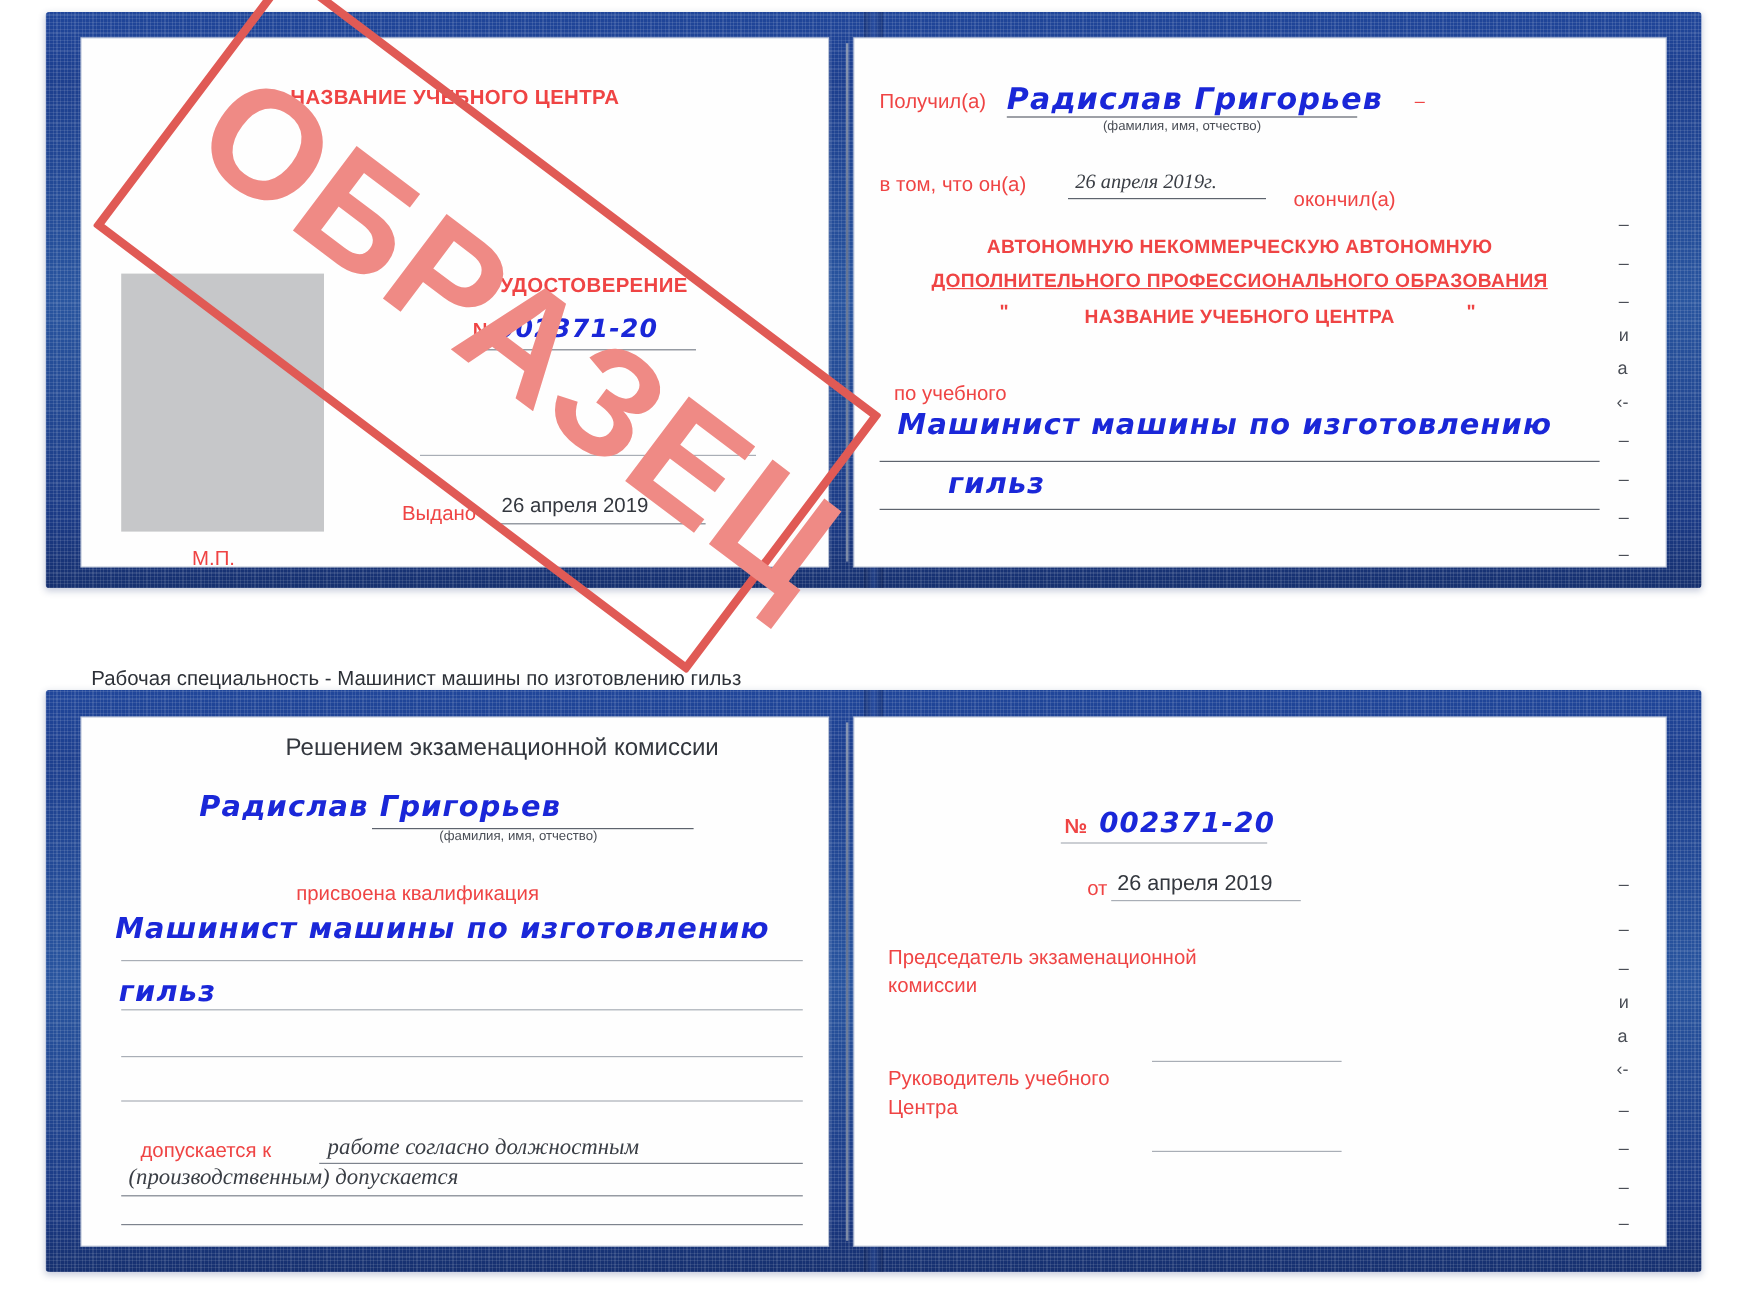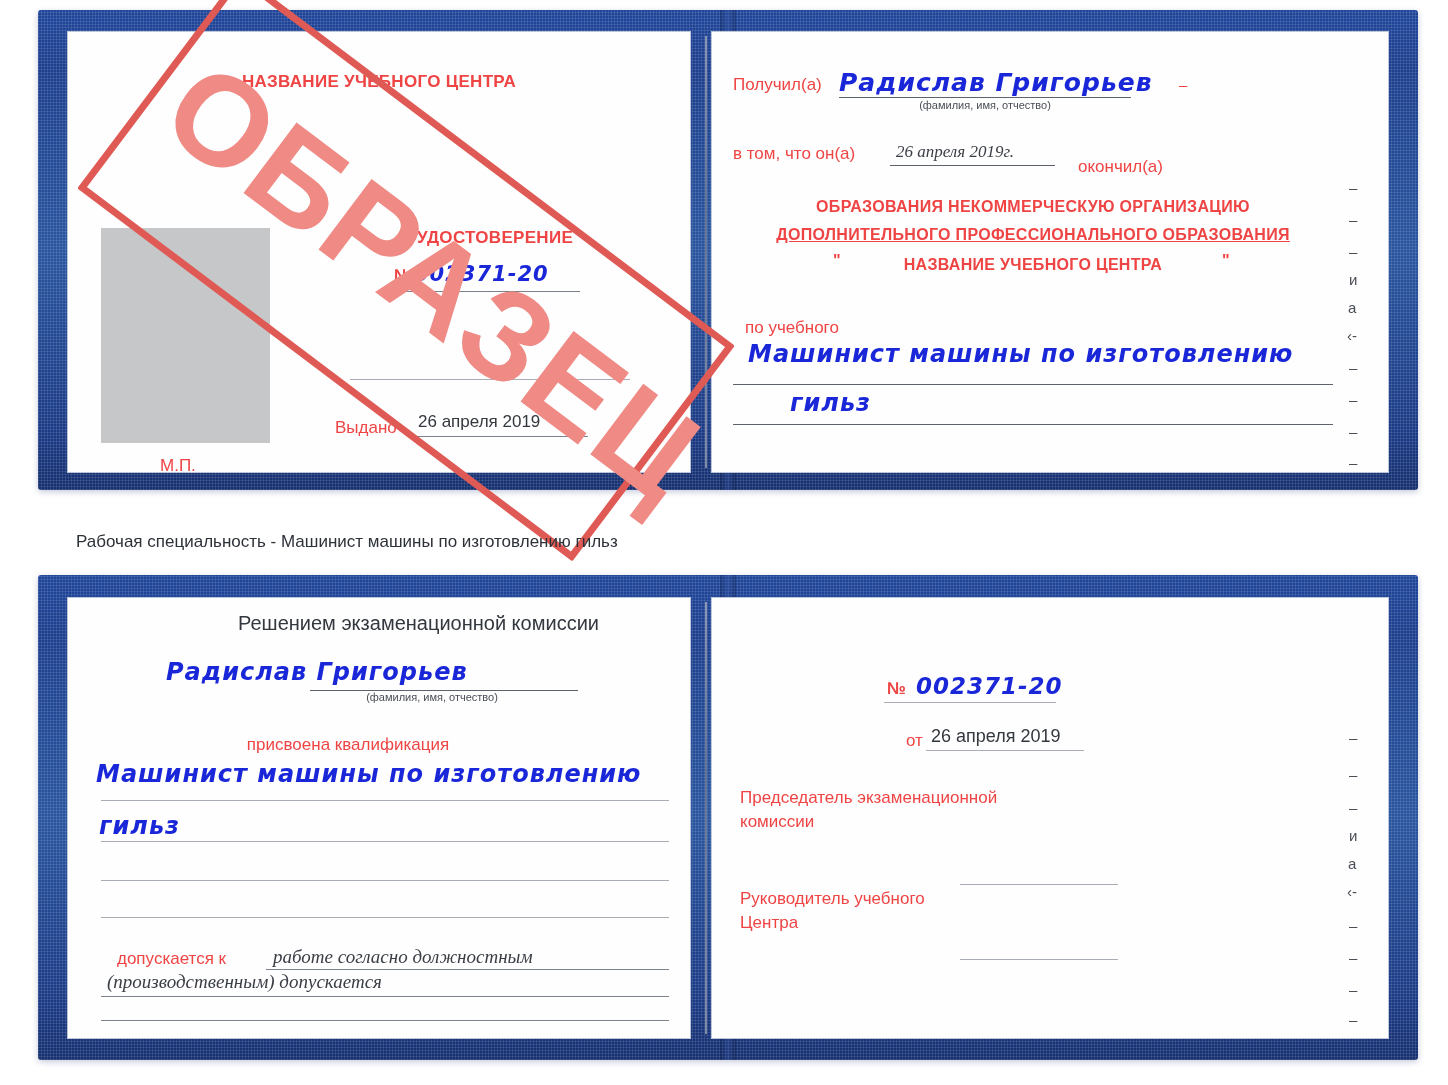--- a/index.html
+++ b/index.html
@@ -126,21 +126,21 @@
   <div class="t hand" style="left:839px;top:68px;font-size:25px;">Радислав Григорьев</div>
   <div class="line dark" style="left:839px;top:97px;width:292px;"></div>
   <div class="t tiny center" style="left:839px;top:99px;width:292px;">(фамилия, имя, отчество)</div>
   <div class="t" style="left:1179px;top:76px;font-size:15px;">–</div>
 
   <div class="t" style="left:733px;top:144px;font-size:17px;">в том, что он(а)</div>
   <div class="t ital" style="left:896px;top:142px;font-size:17px;">26 апреля 2019г.</div>
   <div class="line dark" style="left:890px;top:165px;width:165px;"></div>
   <div class="t" style="left:1078px;top:143px;font-size:17px;margin-top:14px;">окончил(а)</div>
 
-  <div class="t cap center" style="left:733px;top:198px;width:600px;font-size:16px;">ОБРАЗОВАНИЯ НЕКОММЕРЧЕСКУЮ ОРГАНИЗАЦИЮ</div>
+  <div class="t cap center" style="left:733px;top:198px;width:600px;font-size:16px;">АВТОНОМНУЮ НЕКОММЕРЧЕСКУЮ АВТОНОМНУЮ</div>
   <div class="t cap center" style="left:733px;top:226px;width:600px;font-size:16px;text-decoration:underline;">ДОПОЛНИТЕЛЬНОГО ПРОФЕССИОНАЛЬНОГО ОБРАЗОВАНИЯ</div>
   <div class="t" style="left:833px;top:252px;font-size:16px;font-weight:bold;">"</div>
   <div class="t cap center" style="left:733px;top:256px;width:600px;font-size:16px;">НАЗВАНИЕ УЧЕБНОГО ЦЕНТРА</div>
   <div class="t" style="left:1222px;top:252px;font-size:16px;font-weight:bold;">"</div>
 
   <div class="t" style="left:745px;top:318px;font-size:17px;">по учебного</div>
   <div class="t hand" style="left:748px;top:340px;font-size:24px;">Машинист машины по изготовлению</div>
   <div class="line dark" style="left:733px;top:384px;width:600px;"></div>
   <div class="t hand" style="left:790px;top:389px;font-size:24px;">гильз</div>
   <div class="line dark" style="left:733px;top:424px;width:600px;"></div>
@@ -152,21 +152,21 @@
   <div class="edgecol" style="left:1348px;top:300px;">а</div>
   <div class="edgecol" style="left:1347px;top:328px;">‹-</div>
   <div class="edgecol" style="left:1349px;top:360px;">–</div>
   <div class="edgecol" style="left:1349px;top:392px;">–</div>
   <div class="edgecol" style="left:1349px;top:424px;">–</div>
   <div class="edgecol" style="left:1349px;top:455px;">–</div>
 
   <div class="stamp" style="left:96px;top:132px;width:606px;height:256px;transform:rotate(37deg);"></div>
   <div class="stamp-text" style="left:128px;top:180px;width:540px;text-align:center;font-size:128px;transform:rotate(37deg);">ОБРАЗЕЦ</div>
 
-  <div class="caption" style="left:76px;top:532px;">Рабочая специальность - Машинист машины по изготовлению гильз</div>
+  <div class="caption" style="left:76px;top:556px;">Рабочая специальность - Машинист машины по изготовлению гильз</div>
 
   <div class="book" style="left:38px;top:575px;width:1380px;height:485px;"></div>
 
   <div class="page left" style="left:68px;top:598px;width:622px;height:440px;"></div>
   <div class="page" style="left:712px;top:598px;width:676px;height:440px;"></div>
   <div class="gutter" style="left:705px;top:602px;height:432px;"></div>
 
   <div class="t center" style="left:68px;top:612px;width:701px;font-size:20px;color:#33373e;">Решением экзаменационной комиссии</div>
 
   <div class="t hand" style="left:166px;top:658px;font-size:24px;">Радислав Григорьев</div>

